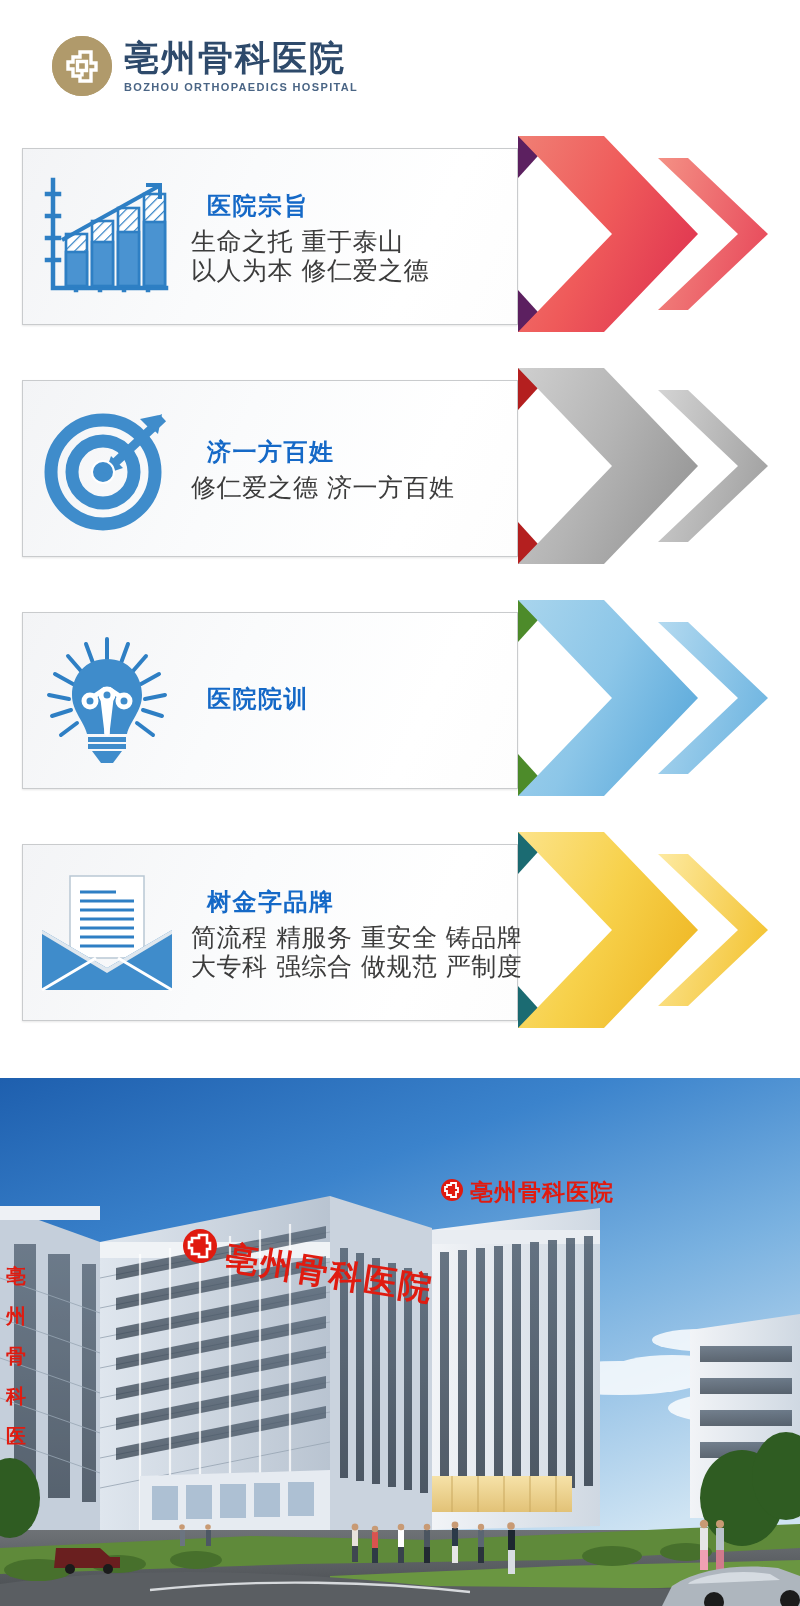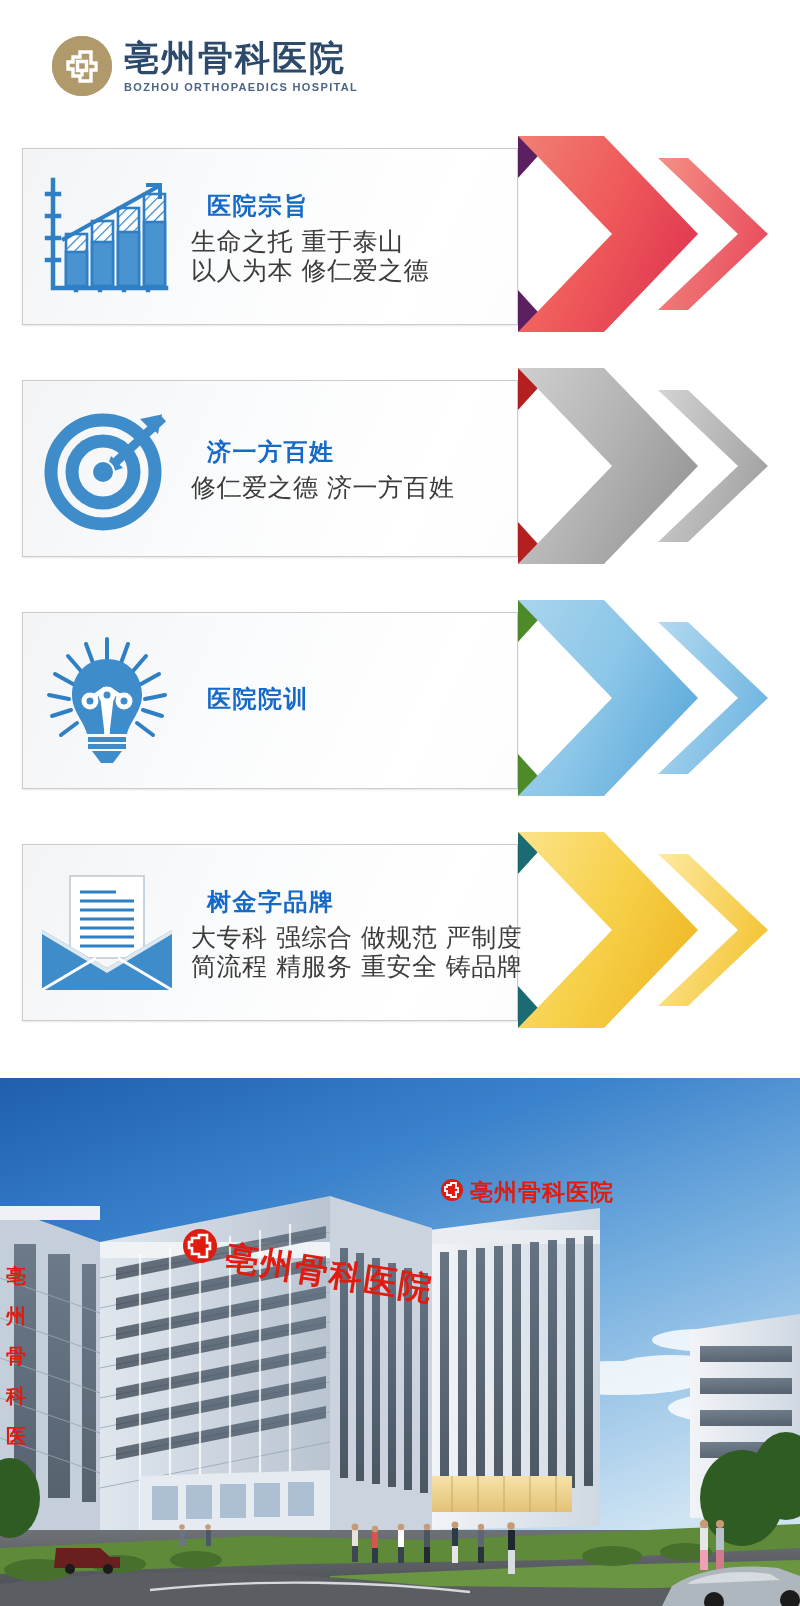--- a/index.html
+++ b/index.html
@@ -271,22 +271,22 @@
         <polygon points="6,58 71,96 136,58 136,118 6,118" fill="#3f8ccb"></polygon>
         <polygon points="6,58 71,96 136,58 136,62 71,101 6,62" fill="#dfe7ee"></polygon>
         <g stroke="#ffffff" stroke-width="3" fill="none">
           <line x1="6" y1="118" x2="60" y2="86"></line>
           <line x1="136" y1="118" x2="82" y2="86"></line>
         </g>
       </svg>
     </div>
     <div class="card-body">
       <div class="card-title">树金字品牌</div>
+      <div class="card-line">简流程 精服务 重安全 铸品牌</div>
       <div class="card-line">大专科 强综合 做规范 严制度</div>
-      <div class="card-line">简流程 精服务 重安全 铸品牌</div>
     </div>
   </div>
 </div>
 
 <div id="photo">
   <svg width="800" height="528" viewBox="0 0 800 528">
     <defs>
       <linearGradient id="sky" x1="0" y1="0" x2="0.55" y2="1">
         <stop offset="0%" stop-color="#1e5fae"></stop>
         <stop offset="32%" stop-color="#3b83cc"></stop>

